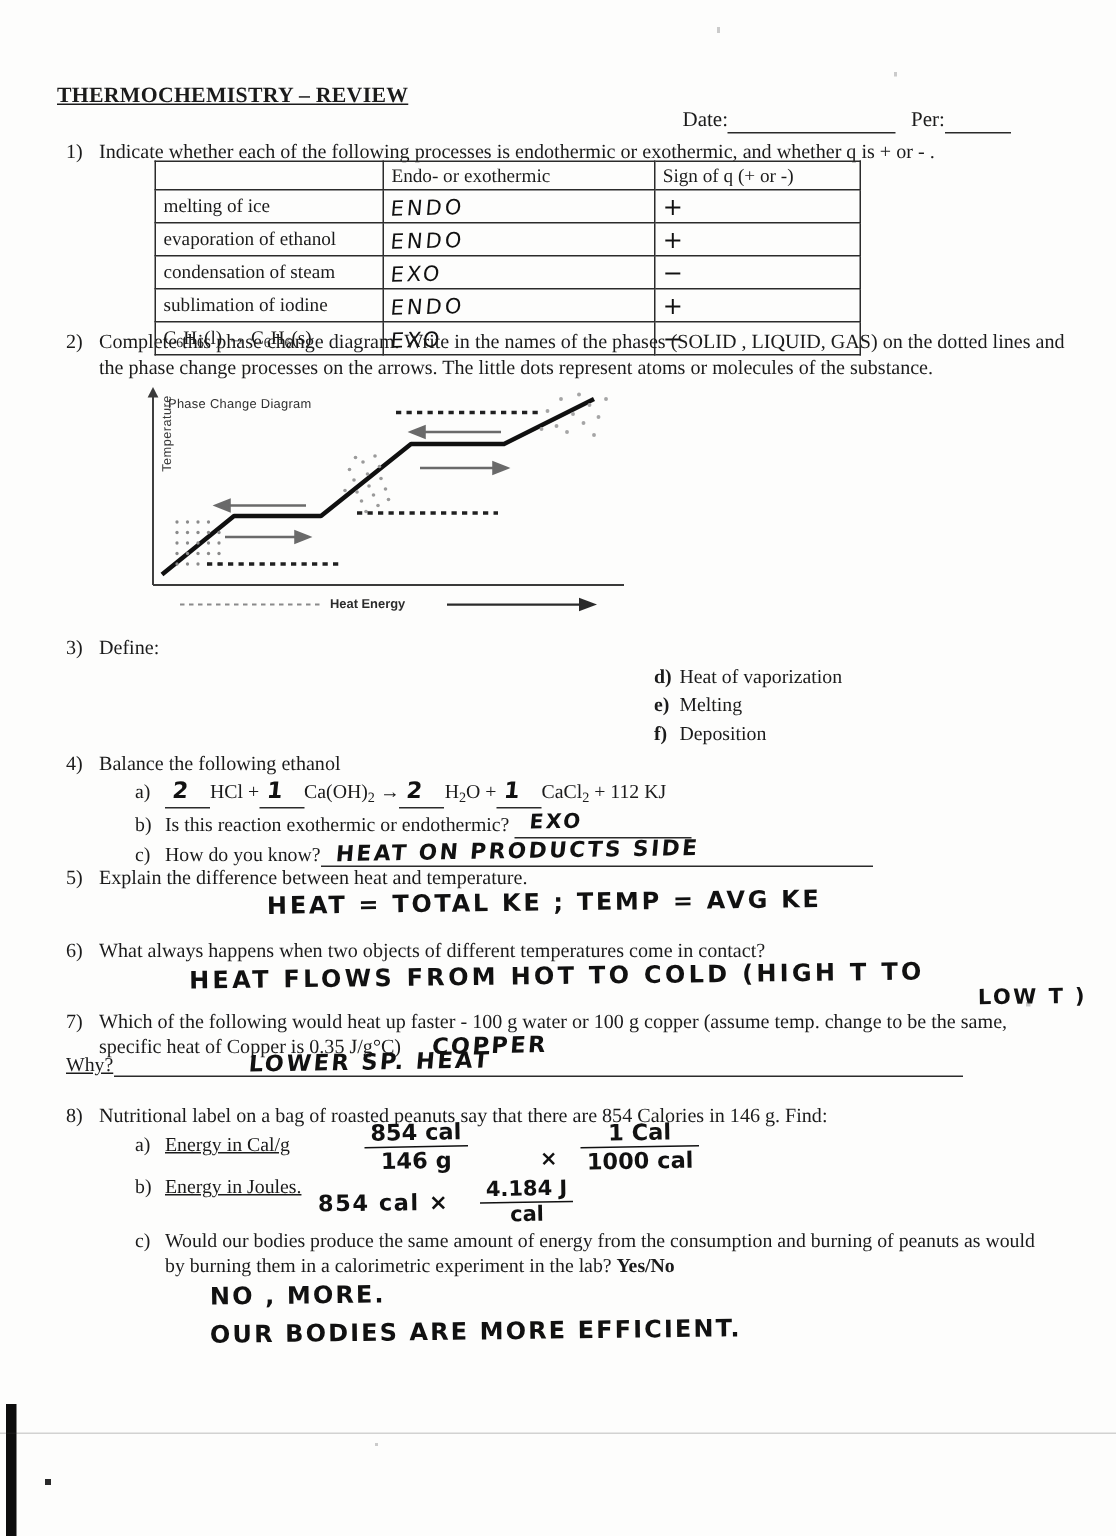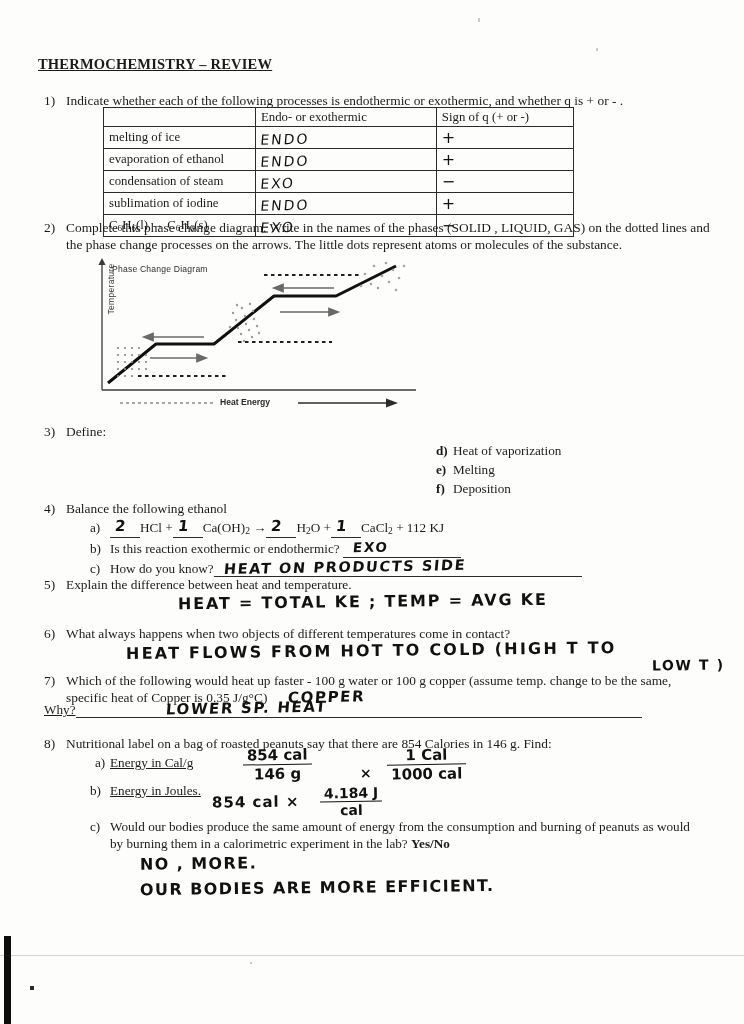--- a/index.html
+++ b/index.html
@@ -234,20 +234,23 @@
   .speck { position: absolute; background: rgba(90,90,90,.30); }
 </style>
 </head>
 <body>
 
 <div class="page">
 
   <div id="title" class="abs">THERMOCHEMISTRY – REVIEW</div>
 
 
+  <div id="date-row" class="abs">
+    <span class="fieldlabel">Date:</span><span class="ruleline" style="width:112px"></span><span class="fieldlabel" style="margin-left:10px">Per:</span><span class="ruleline" style="width:44px"></span>
+  </div>
 
   <div class="qnum" id="q1" style="left:44px; top:92px; width:660px;">
     <span class="qlabel">1)</span>
     <span class="qbody">Indicate whether each of the following processes is endothermic or exothermic, and whether q is + or - .</span>
   </div>
 
   <table id="q1table">
     <thead>
       <tr>
         <td class="col-proc"></td>
@@ -453,21 +456,21 @@
   <div class="hand sk" style="left:288px; top:688px; font-size:15px;">COPPER</div>
   <div class="abs" style="left:44px; top:702px; font-size:13.2px;">
     <span>Why?</span><span class="ansline" style="width:566px"><span class="hand-in" style="left:90px; font-size:15px;">LOWER    SP. HEAT</span></span>
   </div>
 
   <div class="qnum" id="q8">
     <span class="qlabel">8)</span>
     <span class="qbody">Nutritional label on a bag of roasted peanuts say that there are 854 Calories in 146 g. Find:</span>
   </div>
 
-  <div class="abs" style="left:90px; top:755px; font-size:13.2px;text-align:center;">
+  <div class="abs" style="left:90px; top:755px; font-size:13.2px;">
     <span style="display:inline-block;width:20px">a)</span><span>Energy in Cal/g</span>
   </div>
   <div class="frac" style="left:243px; top:746px;">
     <span class="num">854 cal</span>
     <span class="den">146 g</span>
   </div>
   <div class="hand" style="left:360px; top:765px; font-size:14px;">×</div>
   <div class="frac" style="left:387px; top:746px;">
     <span class="num">1 Cal</span>
     <span class="den">1000 cal</span>

